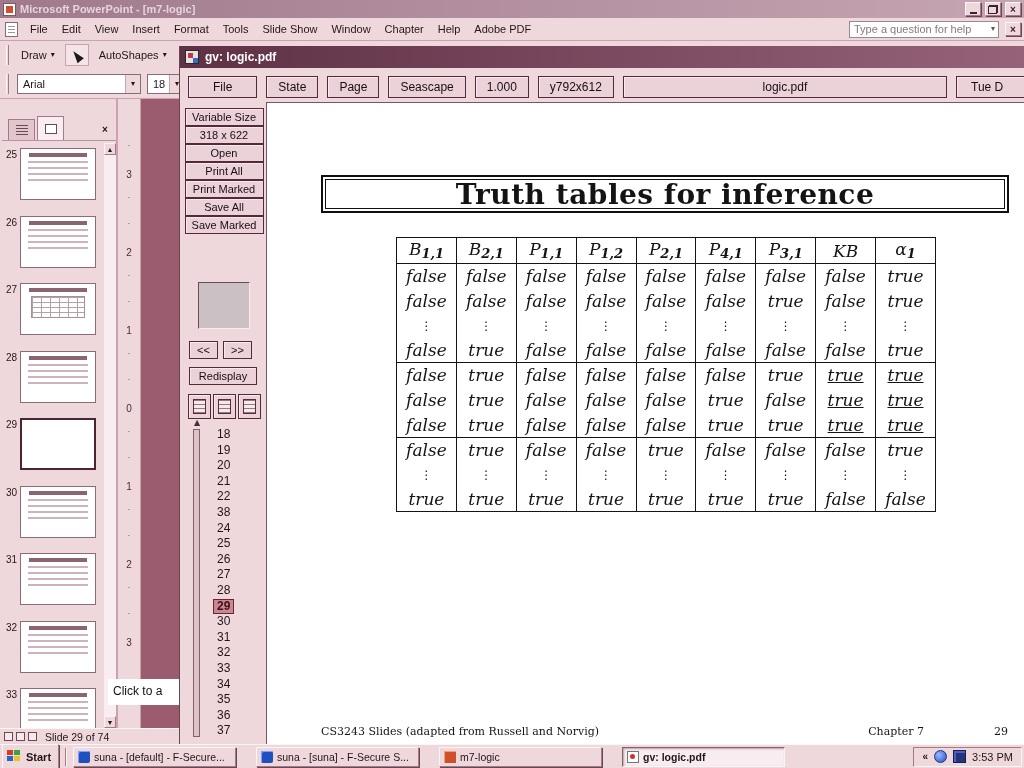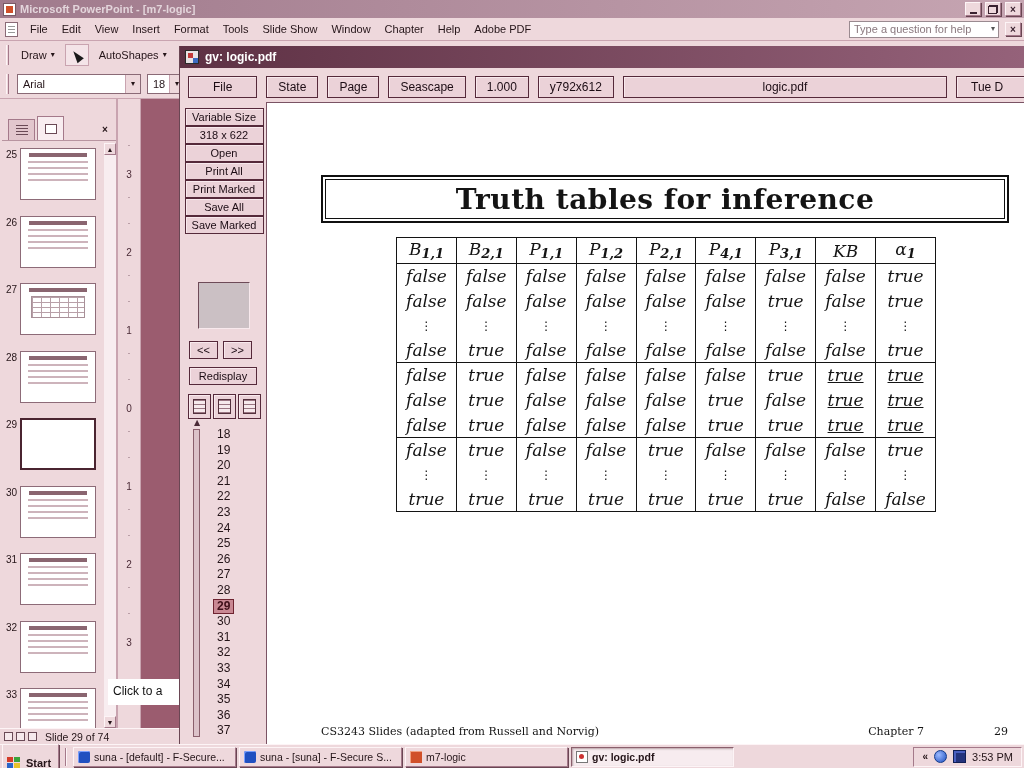--- a/index.html
+++ b/index.html
@@ -119,21 +119,21 @@
   #gv-pagebar{position:absolute;left:13px;top:383px;width:7px;height:308px;background:#dcc2c9;border:1px solid #8a5f6c;}
   #gv-pages{position:absolute;left:24px;top:381px;width:56px;height:312px;overflow:hidden;font-size:12px;}
   .page-item{height:15.6px;line-height:15.5px;padding-left:9px;}
   .page-item span{display:inline-block;border:1px solid transparent;padding:0 3px;line-height:13px;}
   .page-item span.cur{background:#c98893;border-color:#6e2330;color:#40101a;font-weight:bold;}
 
   
   #gv-canvas{position:absolute;left:86px;top:56px;width:758px;height:642px;background:#fff;
              border-left:1px solid #7a5364;border-top:1px solid #7a5364;
              font-family:"DejaVu Serif","Liberation Serif",serif;color:#141414;}
-  #pdf-titlebox{position:absolute;left:54px;top:72px;width:688px;height:48px;border:2px solid #101010;}
+  #pdf-titlebox{position:absolute;left:54px;top:72px;width:688px;height:38px;border:2px solid #101010;}
   #pdf-titlebox-inner{position:absolute;left:2px;right:2px;top:2px;bottom:2px;border:1px solid #101010;
                       display:flex;align-items:center;justify-content:center;}
   #pdf-title{font-size:28px;font-weight:bold;letter-spacing:.5px;}
   #truth-table{position:absolute;left:129px;top:134px;border-collapse:collapse;table-layout:fixed;
                width:540px;border:1px solid #141414;}
   #truth-table th,#truth-table td{border-left:1px solid #141414;border-right:1px solid #141414;
                text-align:center;padding:0;font-weight:normal;}
   #truth-table thead th{height:26px;border-bottom:1px solid #141414;}
   #truth-table td{height:25px;}
   #truth-table tr.gend td{border-bottom:1px solid #141414;}
@@ -142,27 +142,27 @@
   #truth-table sub{font-size:13px;font-style:italic;font-weight:bold;}
   .cellv{font-style:italic;font-size:17px;font-family:"DejaVu Serif",serif;}
   .u{text-decoration:underline;}
   #pdf-footer{position:absolute;left:54px;right:16px;bottom:6px;display:flex;align-items:baseline;font-size:11px;}
   #pdf-footer .sp{flex:1;}
   #footer-chapter{margin-right:70px;}
 
   
   #taskbar{left:0;top:744px;width:1024px;height:24px;background:#eed8dc;border-top:1px solid #fdf4f6;
            display:flex;align-items:center;gap:4px;padding:0 2px;}
-  #start-btn{width:57px;height:20px;display:flex;gap:4px;padding:12px 4px;
+  #start-btn{width:57px;height:20px;display:flex;align-items:center;gap:4px;padding:12px 4px;
              font-weight:bold;font-size:11px;}
   .win-flag{width:15px;height:13px;display:grid;grid-template-columns:6px 6px;grid-template-rows:5px 5px;gap:1px;flex:none;}
   .win-flag i{display:block;}
   .wf1{background:#d43c2a;}.wf2{background:#3ba33b;}.wf3{background:#2a66c8;}.wf4{background:#e8c22a;}
   .tb-divider{width:2px;height:18px;border-left:1px solid #a4798a;border-right:1px solid #fdf4f6;margin:0 2px;}
-  #task-items{display:flex;gap:3px;}
+  #task-items{display:flex;gap:20px;}
   .taskbtn{width:163px;height:20px;display:flex;align-items:center;gap:4px;padding:0 4px;font-size:10.5px;overflow:hidden;}
   .taskbtn .tlabel{white-space:nowrap;overflow:hidden;flex:1;}
   .taskbtn.active{background:#f7ecef;border-color:#8a5f6c #fdf4f6 #fdf4f6 #8a5f6c;
                   box-shadow:inset 1px 1px 2px rgba(90,50,60,.4);font-weight:bold;}
   .tic{width:12px;height:12px;flex:none;}
   .fsecure-icon{background:#2050c0;border-radius:2px;box-shadow:inset 1px 1px 0 #7aa0ff;}
   .powerpoint-icon{background:#d0502a;box-shadow:inset 1px 1px 0 #f0a080;}
   .gv-icon{background:#fff;border:1px solid #777;position:relative;}
   .gv-icon::after{content:'';position:absolute;left:2px;top:2px;width:5px;height:5px;background:#c33;border-radius:50%;}
   #tray{margin-left:auto;height:20px;display:flex;align-items:center;gap:6px;padding:0 8px;
@@ -421,21 +421,21 @@
         </span>
     </div>
     <span id="gv-pagemark" class="abs">▲</span>
     <div id="gv-pagebar"></div>
     <div id="gv-pages">
         <div class="page-item"><span>18</span></div>
         <div class="page-item"><span>19</span></div>
         <div class="page-item"><span>20</span></div>
         <div class="page-item"><span>21</span></div>
         <div class="page-item"><span>22</span></div>
-        <div class="page-item"><span>23</span></div>
+        <div class="page-item"><span>38</span></div>
         <div class="page-item"><span>24</span></div>
         <div class="page-item"><span>25</span></div>
         <div class="page-item"><span>26</span></div>
         <div class="page-item"><span>27</span></div>
         <div class="page-item"><span>28</span></div>
         <div class="page-item"><span class="cur">29</span></div>
         <div class="page-item"><span>30</span></div>
         <div class="page-item"><span>31</span></div>
         <div class="page-item"><span>32</span></div>
         <div class="page-item"><span>33</span></div>

